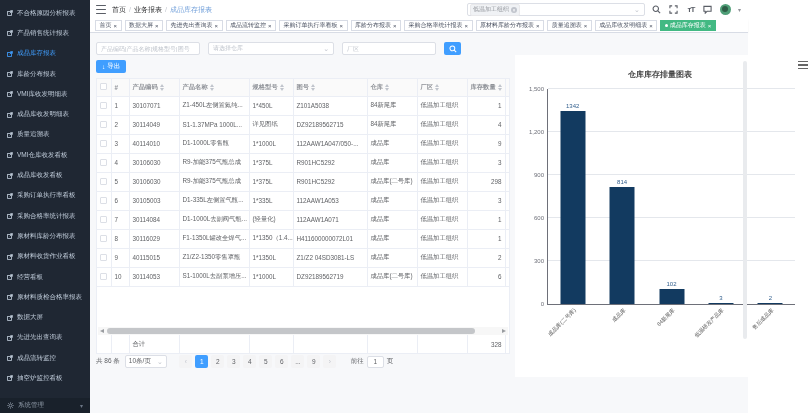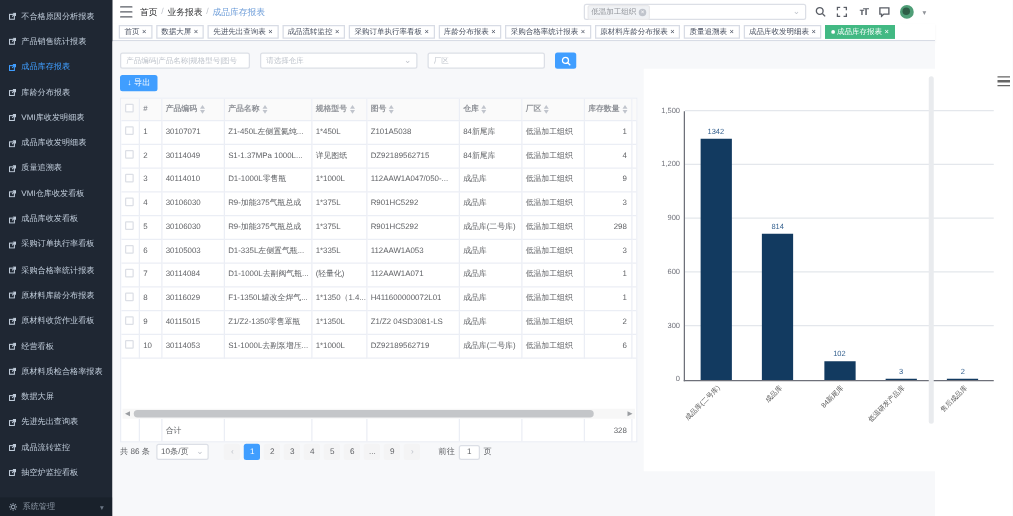--- a/index.html
+++ b/index.html
@@ -636,20 +636,21 @@
           <button class="page-btn nav">›</button>
         </div>
         <div class="goto">
           <span>前往</span>
           <input class="goto-input" value="1" style="">
           <span>页</span>
         </div>
       </div>
 
       <div class="chart-panel">
+        <div class="chart-title">仓库库存排量图表</div>
         <span class="toolbox">
             <i></i>
             <i></i>
             <i></i>
           </span>
         <div class="plot">
           <div>
               <span class="ytick" style="bottom: 0%;">0</span>
               <div class="gridline" style="bottom: 20%;"></div>
               <span class="ytick" style="bottom: 20%;">300</span>

